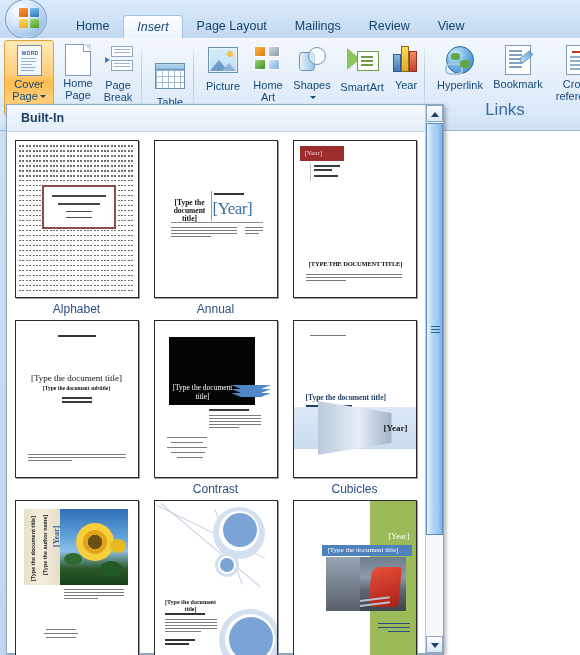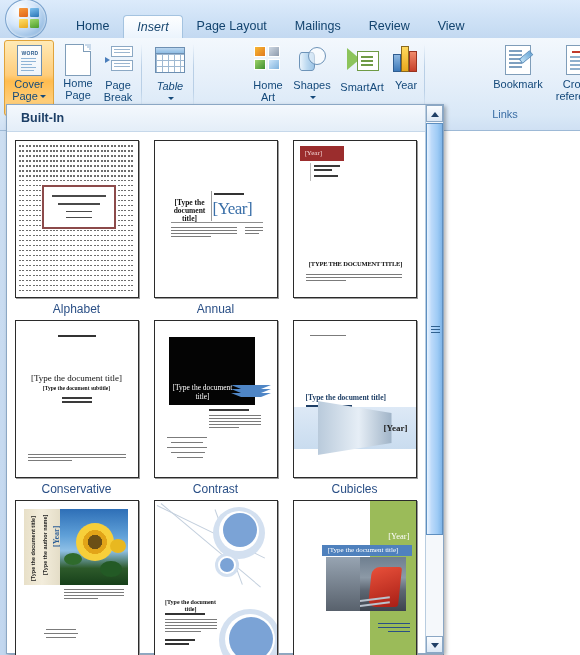--- a/index.html
+++ b/index.html
@@ -34,21 +34,21 @@
     border-radius:4px 4px 0 0;color:#17466f;position:relative;top:2px;font-style:italic;}
 
   
   .ribbon{position:absolute;left:0;top:38px;width:580px;height:92px;
     background:linear-gradient(180deg,#f3f8fd 0%,#e7f0fa 42%,#d9e8f7 84%,#cfe0f3 100%);
     border-bottom:1px solid #9db9d6;}
   .grp{position:absolute;top:2px;height:78px;}
   .grp .sep{position:absolute;right:0;top:4px;width:1px;height:66px;
     background:linear-gradient(180deg,rgba(255,255,255,0) 0%,#b9cfe6 35%,#b9cfe6 70%,rgba(255,255,255,0) 100%);}
   .grp .glabel{position:absolute;bottom:-4px;left:0;width:100%;text-align:center;
-    font-size:11px;color:#3a6ea5;}
+    font-size:17px;color:#3a6ea5;}
 
   .btn{position:absolute;width:48px;text-align:center;cursor:default;padding-top:4px;}
   .btn .ic{width:32px;height:32px;margin:0 auto 2px auto;position:relative;}
   .btn .lb{font-size:11px;color:#14497a;line-height:11.5px;}
   .btn .arw{display:inline-block;width:0;height:0;border-left:3px solid transparent;
      border-right:3px solid transparent;border-top:3.5px solid #14497a;
      vertical-align:middle;margin-left:2px;}
   .btn.hot{background:linear-gradient(180deg,#ffe9b0 0%,#ffd municipal 0%,#ffca72 48%,#ffb744 52%,#ffd58d 100%);
      border:1px solid #e0a33b;border-radius:3px;}
   .btn.hot{background:linear-gradient(180deg,#ffeab6 0%,#ffcd7b 46%,#ffbc4f 54%,#ffd994 100%);}
@@ -305,34 +305,45 @@
             <span class="tri"></span>
           </div>
         </div>
         <div class="lb">Page</div>
         <div class="lb">Break</div>
       </div>
       <div class="sep"></div>
     </div>
 
     <div class="grp" style="left:146px;width:48px;">
-      <div class="btn" style="left:0;top:0;font-style:italic;">
+      <div class="btn" style="left:0;top:16px;">
         <div class="ic">
           <div class="tblic">
               <div class="hdr"></div>
               <div class="gr"></div>
             </div>
         </div>
         <div class="lb">Table</div>
         <div class="lb"><i class="arw"></i></div>
       </div>
       <div class="sep"></div>
     </div>
 
     <div class="grp" style="left:197px;width:228px;">
+      <div class="btn" style="left:0;top:0;width:52px;">
+        <div class="ic">
+          <div class="picic">
+              <div class="sky"></div>
+              <div class="sun"></div>
+              <div class="mt"></div>
+              <div class="mt2"></div>
+            </div>
+        </div>
+        <div class="lb">Picture</div>
+      </div>
 
       <div class="btn" style="left:50px;top:0;width:42px;">
         <div class="ic">
           <div class="clipic">
               <span class="q1"></span>
               <span class="q2"></span>
               <span class="q3"></span>
               <span class="q4"></span>
             </div>
         </div>
@@ -372,20 +383,28 @@
               <b class="b2"></b>
               <b class="b3"></b>
             </div>
         </div>
         <div class="lb">Year</div>
       </div>
       <div class="sep"></div>
     </div>
 
     <div class="grp" style="left:430px;width:150px;">
+      <div class="btn" style="left:2px;top:0;width:56px;">
+        <div class="ic">
+          <div class="glob">
+              <span class="lnk"></span>
+            </div>
+        </div>
+        <div class="lb">Hyperlink</div>
+      </div>
       <div class="btn" style="left:58px;top:0;width:60px;">
         <div class="ic">
           <div class="bmic">
               <em style="top:4px;"></em>
               <em style="top:8px;"></em>
               <em style="top:12px;"></em>
               <em style="top:16px;"></em>
               <em style="top:20px;"></em>
               <span class="pen"></span>
             </div>
@@ -500,21 +519,20 @@
           <div class="thumb">
             <span class="tx" style="left:42px;top:14px;width:38px;height:1.5px;background:#333;"></span>
             <div class="con-title">[Type the document title]</div>
             <div class="con-sub">[Type the document subtitle]</div>
             <span class="txd" style="left:46px;top:76px;width:30px;"></span>
             <span class="txd" style="left:46px;top:80px;width:30px;"></span>
             <span class="tx" style="left:12px;bottom:22px;width:98px;"></span>
             <span class="tx" style="left:12px;bottom:19px;width:98px;"></span>
             <span class="tx" style="left:12px;bottom:16px;width:44px;"></span>
           </div>
-          <div class="cname">Conservative</div>
         </div>
 
         <div class="cell">
           <div class="thumb">
             <div class="ctr-blk">
               <div class="ctr-t">[Type the document title]</div>
               <div class="ctr-ch">
                 <i style="top:0;"></i>
                   <i style="top:4px;"></i>
                   <i style="top:8px;"></i>

